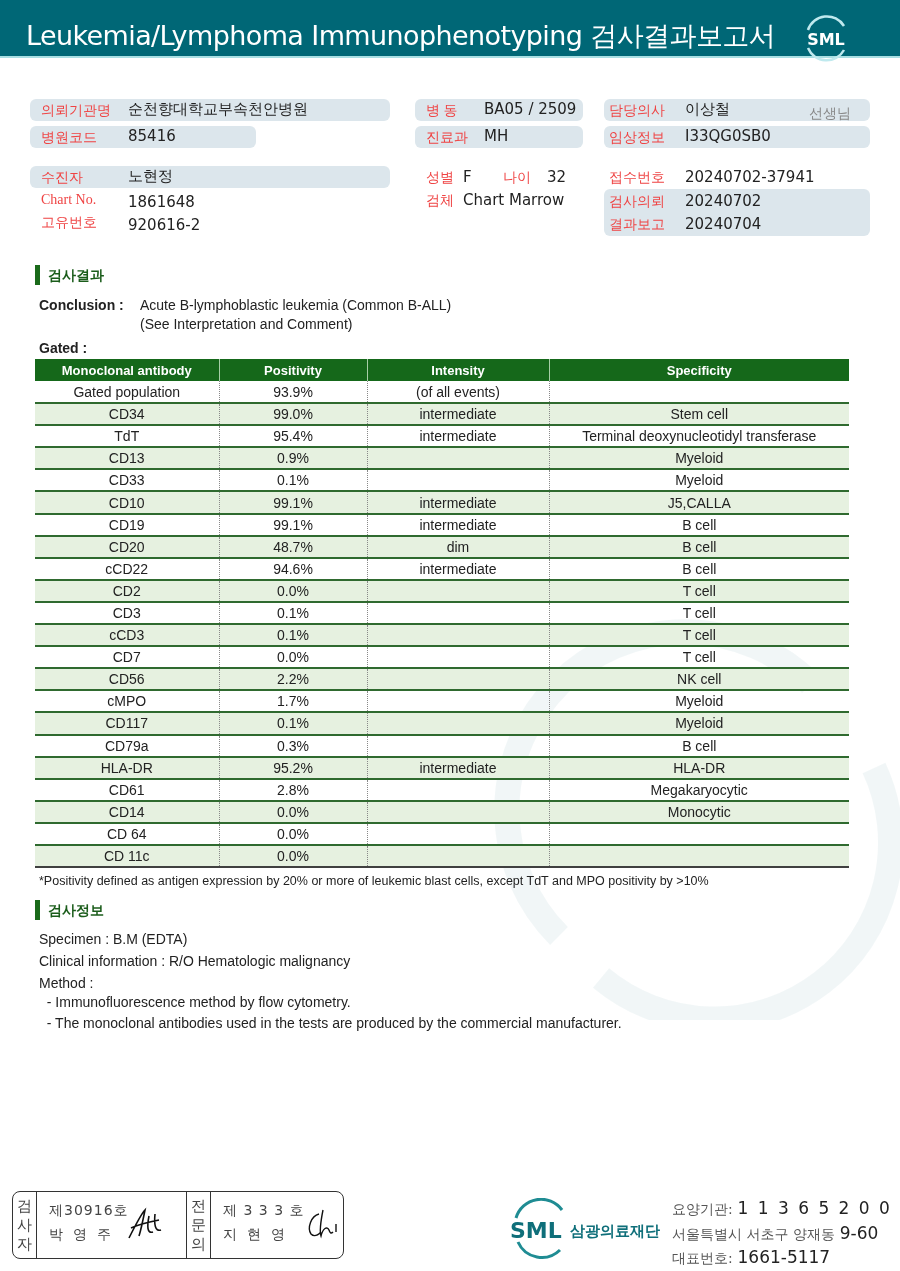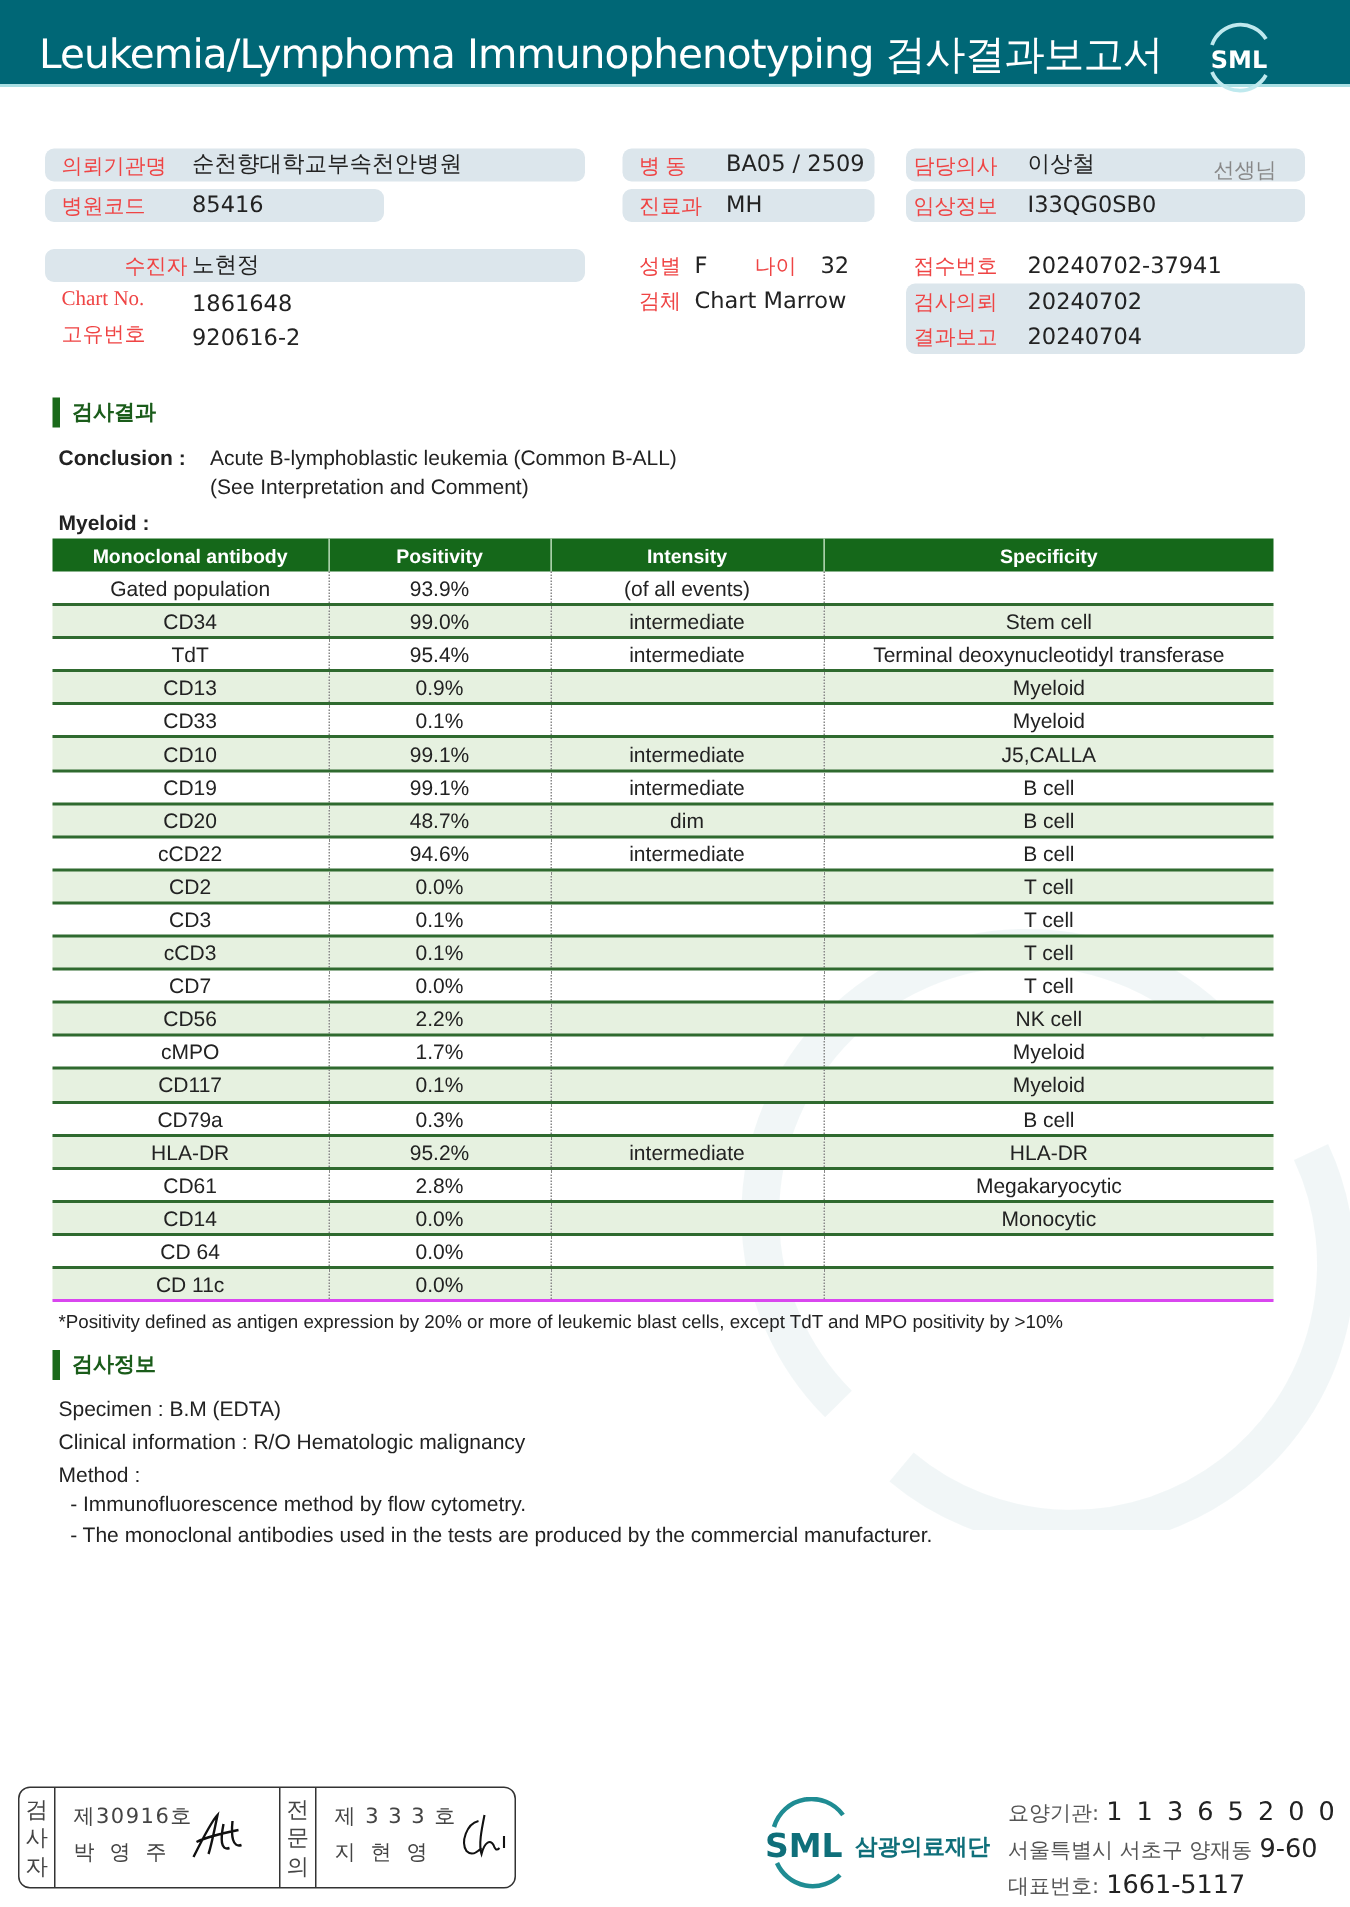--- a/index.html
+++ b/index.html
@@ -18,21 +18,21 @@
   .section-title { position: absolute; font-size: 14px; font-weight: bold; color: #1a5c1a; padding-left: 8px; border-left: 5px solid #1a6a1a; line-height: 20px; }
   .txt { position: absolute; font-family: "Liberation Sans", sans-serif; font-size: 14px; color: #222; white-space: nowrap; }
   .txt.bold { font-weight: bold; }
 
   table.result { position: absolute; left: 35px; top: 359px; width: 814px; border-collapse: collapse; font-family: "Liberation Sans", sans-serif; font-size: 14px; }
   table.result th { background: #15681a; color: #fff; font-weight: bold; height: 22px; font-size: 13px; border-right: 1px solid #a7cfa7; }
   table.result th:last-child { border-right: none; }
   table.result td { height: 22.1px; text-align: center; color: #222; border-right: 1px dotted #888; border-bottom: 2px solid #2f6a2f; padding: 0; }
   table.result td:last-child { border-right: none; }
   table.result tr.alt td { background: #e6f1e0; }
-  table.result tr:last-child td { border-bottom: 2px solid #d946ef; }
+  table.result tr:last-child td { border-bottom: 2px solid #404040; }
 
   .sign-box { position: absolute; left: 12px; top: 1191px; width: 332px; height: 68px; border: 1.5px solid #333; border-radius: 8px; display: flex; font-size: 14px; color: #444; }
   .sign-vert { width: 24px; border-right: 1.5px solid #333; display: flex; flex-direction: column; justify-content: center; align-items: center; line-height: 19px; font-size: 15px; }
   .sign-cell { position: relative; width: 138px; border-right: 1.5px solid #333; }
   .sign-cell:last-child { border-right: none; }
   .sign-line1 { position: absolute; left: 12px; top: 10px; letter-spacing: 1px; font-size: 14px; }
   .sign-line2 { position: absolute; left: 12px; top: 34px; letter-spacing: 10px; font-size: 14px; }
   .signature { position: absolute; left: 88px; top: 14px; width: 40px; height: 36px; }
 
   .footer-logo { position: absolute; left: 508px; top: 1198px; width: 160px; height: 62px; }
@@ -62,21 +62,21 @@
 <div>
   <div class="pill" style="left:30px;top:99px;width:360px;"></div>
   <span class="lbl" style="left:41px;top:102px;">의뢰기관명</span>
   <span class="val" style="left:128px;top:100px;">순천향대학교부속천안병원</span>
 
   <div class="pill" style="left:30px;top:126px;width:226px;"></div>
   <span class="lbl" style="left:41px;top:129px;">병원코드</span>
   <span class="val" style="left:128px;top:127px;">85416</span>
 
   <div class="pill" style="left:30px;top:166px;width:360px;"></div>
-  <span class="lbl" style="left:41px;top:169px;margin-left:42px;">수진자</span>
+  <span class="lbl" style="left:41px;top:169px;">수진자</span>
   <span class="val" style="left:128px;top:167px;">노현정</span>
 
   <span class="lbl" style="left:41px;top:192px;">Chart No.</span>
   <span class="val" style="left:128px;top:193px;">1861648</span>
   <span class="lbl" style="left:41px;top:214px;">고유번호</span>
   <span class="val" style="left:128px;top:216px;">920616-2</span>
 
   <div class="pill" style="left:415px;top:99px;width:168px;"></div>
   <span class="lbl" style="left:426px;top:102px;">병  동</span>
   <span class="val" style="left:484px;top:100px;">BA05 / 2509</span>
@@ -108,21 +108,21 @@
   <span class="lbl" style="left:609px;top:193px;">검사의뢰</span>
   <span class="val" style="left:685px;top:192px;">20240702</span>
   <span class="lbl" style="left:609px;top:216px;">결과보고</span>
   <span class="val" style="left:685px;top:215px;">20240704</span>
 </div>
 
 <div class="section-title" style="left:35px;top:265px;">검사결과</div>
 <span class="txt bold" style="left:39px;top:297px;">Conclusion :</span>
 <span class="txt" style="left:140px;top:297px;">Acute B-lymphoblastic leukemia (Common B-ALL)</span>
 <span class="txt" style="left:140px;top:316px;">(See Interpretation and Comment)</span>
-<span class="txt bold" style="left:39px;top:340px;">Myeloid :</span>
+<span class="txt bold" style="left:39px;top:340px;">Gated :</span>
 
 <table class="result">
   <colgroup>
     <col style="width:184px">
       <col style="width:148px">
       <col style="width:182px">
       <col style="width:300px">
   </colgroup>
   <thead>
     <tr>

